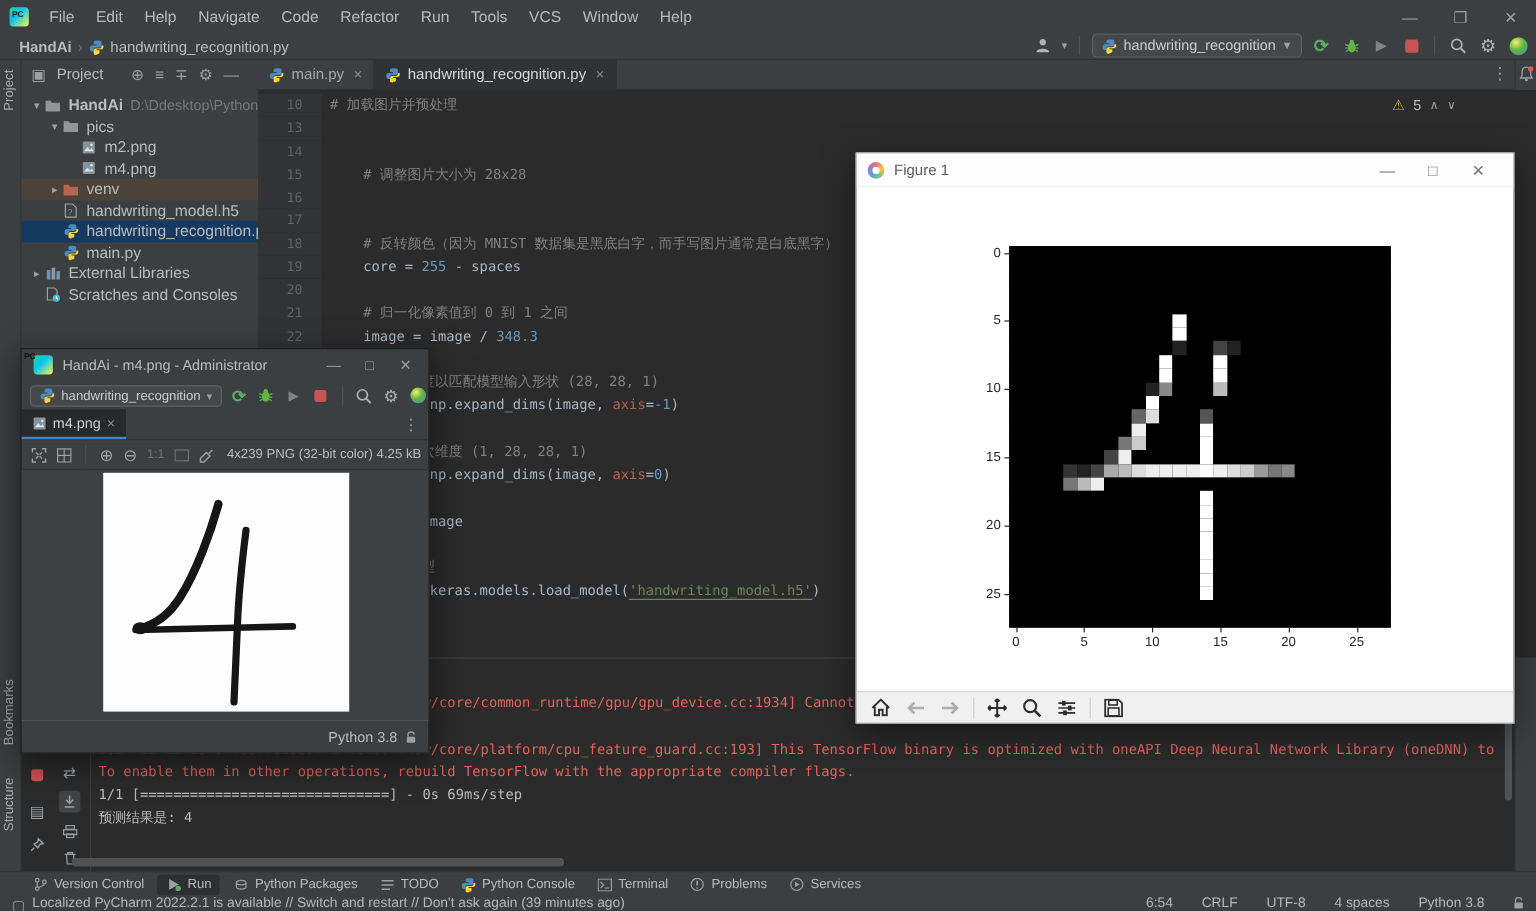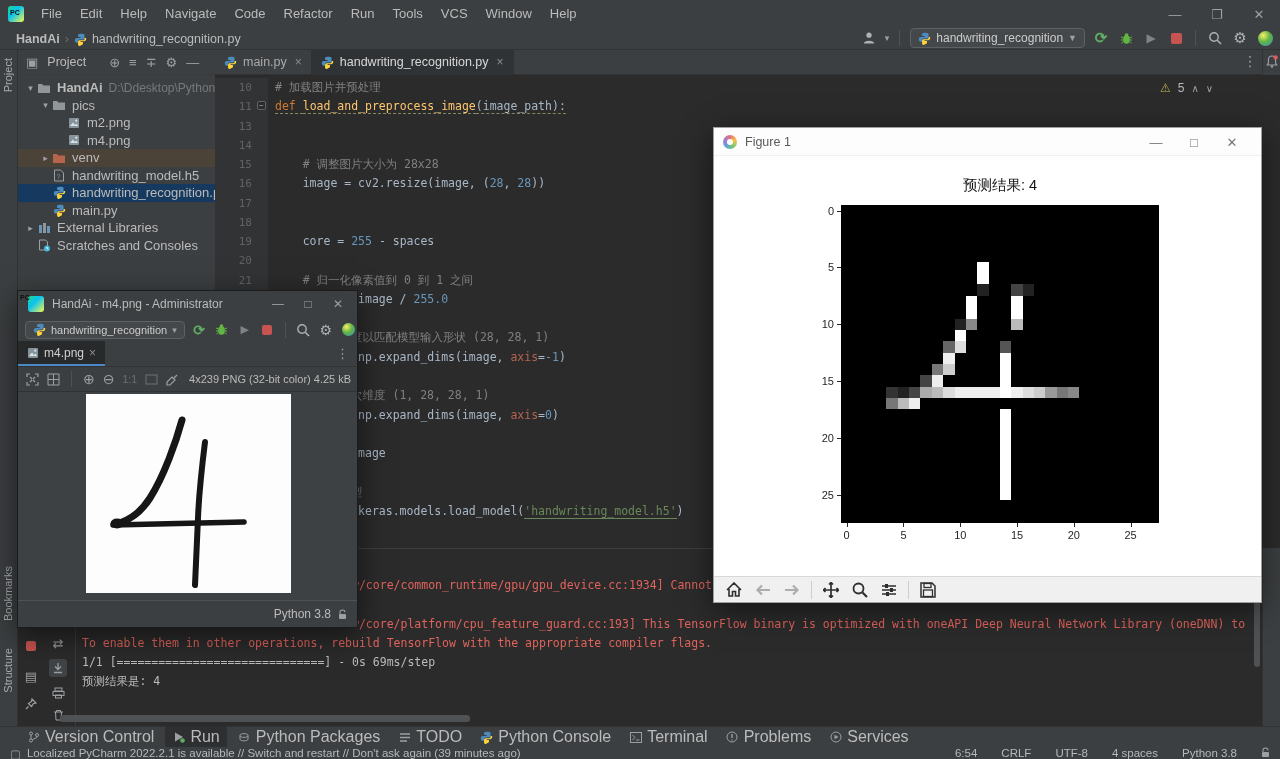--- a/index.html
+++ b/index.html
@@ -81,21 +81,21 @@
   .rp-ic.on { background:#404446; border-radius:3px; }
   #rp-div { position:absolute; left:57px; top:0; width:1px; height:178px; background:#3a3d3f; }
   #console { position:absolute; left:64px; top:27px; right:6px; font-family:"DejaVu Sans Mono","Liberation Mono",monospace; font-size:11.5px; line-height:19.3px; white-space:pre; overflow:hidden; }
   .con-err { color:#e0635c; }
   .con-plain { color:#bbbbbb; }
   #hscroll { position:absolute; left:42px; top:166px; width:410px; height:7px; background:#4f5254; border-radius:3px; }
   #vscroll { position:absolute; right:2px; top:40px; width:6px; height:78px; background:#4f5254; border-radius:3px; }
 
   
   #toolbtns { left:0; top:726px; width:1280px; height:21px; background:#3c3f41; border-top:1px solid #323232; display:flex; align-items:center; padding-left:20px; gap:4px; }
-  .tbtn { display:flex; align-items:center; gap:5px; color:#bbbbbb; font-size:16px; padding:2px 7px; border-radius:3px; }
+  .tbtn { display:flex; align-items:center; gap:5px; color:#bbbbbb; font-size:11px; padding:2px 7px; border-radius:3px; }
   .tbtn.active { background:#2d2f30; }
   .tbtn .bic { width:13px; height:13px; display:flex; align-items:center; justify-content:center; color:#9da0a3; }
   #statusbar { left:0; top:747px; width:1280px; height:12px; background:#3c3f41; color:#b6b9bb; font-size:11.5px; display:flex; align-items:flex-start; padding:0 10px; gap:24px; }
   #statusbar .msg { flex:1; display:flex; gap:6px; }
   #statusbar .sright { display:flex; gap:24px; }
 
   
   #m4win { left:17px; top:290px; width:341px; height:338px; background:#3c3f41; border:1px solid #1c1c1c; box-shadow:0 8px 28px rgba(0,0,0,.55); z-index:30; }
   #m4-title { height:26px; display:flex; align-items:center; gap:8px; padding-left:10px; color:#bbbbbb; font-size:12px; }
   #m4-title .ctr { position:absolute; right:4px; top:0; display:flex; }
@@ -370,31 +370,30 @@
         </span>
         <span>handwriting_recognition.py</span>
         <span class="x">×</span>
       </div>
     </div>
   <div class="abs" id="tab-more">⋮</div>
 
   <div class="abs" id="editor">
     <div id="code">
         <div class="cline"><div class="gut">10</div><div class="ctext"><span class="tk-com"># 加载图片并预处理</span></div></div>
-        <div class="cline"><div class="gut">11<span class="fold">−</span></div><div class="ctext"><span class="tk-kw u">def </span><span class="tk-fn u">load_and_preprocess_image</span><span class="tk-txt u">(image_path):</span></div></div>
         <div class="cline"><div class="gut">13</div></div>
         <div class="cline"><div class="gut">14</div><div class="ctext"></div></div>
         <div class="cline"><div class="gut">15</div><div class="ctext"><span class="tk-com">    # 调整图片大小为 28x28</span></div></div>
-        <div class="cline"><div class="gut">16</div><div class="ctext"><span class="tk-txt">    image = cv2.resize(image, (</span><span class="tk-num">28</span><span class="tk-txt">, </span><span class="tk-num">28</span><span class="tk-txt">))</span></div></div>
+        <div class="cline"><div class="gut">16</div></div>
         <div class="cline"><div class="gut">17</div><div class="ctext"></div></div>
-        <div class="cline"><div class="gut">18</div></div>
+        <div class="cline"><div class="gut">18</div><div class="ctext"><span class="tk-com">    # 反转颜色（因为 MNIST 数据集是黑底白字，而手写图片通常是白底黑字）</span></div></div>
         <div class="cline"><div class="gut">19</div><div class="ctext"><span class="tk-txt">    core = </span><span class="tk-num">255</span><span class="tk-txt"> - spaces</span></div></div>
         <div class="cline"><div class="gut">20</div><div class="ctext"></div></div>
         <div class="cline"><div class="gut">21</div><div class="ctext"><span class="tk-com">    # 归一化像素值到 0 到 1 之间</span></div></div>
-        <div class="cline"><div class="gut">22</div><div class="ctext"><span class="tk-txt">    image = image / </span><span class="tk-num">255.0</span></div></div>
+        <div class="cline"><div class="gut">22</div><div class="ctext"><span class="tk-txt">    image = image / </span><span class="tk-num">348.3</span></div></div>
         <div class="cline"><div class="gut">23</div><div class="ctext"></div></div>
         <div class="cline"><div class="gut">24</div><div class="ctext"><span class="tk-com">    # 扩展维度以匹配模型输入形状 (28, 28, 1)</span></div></div>
         <div class="cline"><div class="gut">25</div><div class="ctext"><span class="tk-txt">    image = np.expand_dims(image, </span><span class="tk-param">axis</span><span class="tk-txt">=</span><span class="tk-num">-1</span><span class="tk-txt">)</span></div></div>
         <div class="cline"><div class="gut">26</div><div class="ctext"></div></div>
         <div class="cline"><div class="gut">27</div><div class="ctext"><span class="tk-com">    # 添加批次维度 (1, 28, 28, 1)</span></div></div>
         <div class="cline"><div class="gut">28</div><div class="ctext"><span class="tk-txt">    image = np.expand_dims(image, </span><span class="tk-param">axis</span><span class="tk-txt">=</span><span class="tk-num">0</span><span class="tk-txt">)</span></div></div>
         <div class="cline"><div class="gut">29</div><div class="ctext"></div></div>
         <div class="cline"><div class="gut">30</div><div class="ctext"><span class="tk-txt">    </span><span class="tk-kw">return</span><span class="tk-txt"> image</span></div></div>
         <div class="cline"><div class="gut">31</div><div class="ctext"></div></div>
         <div class="cline"><div class="gut">32</div><div class="ctext"><span class="tk-com">    # 加载模型</span></div></div>
@@ -635,21 +634,20 @@
   <div class="abs" id="figwin">
     <div id="fig-title">
       <span class="mpl-ic"></span>
       <span>Figure 1</span>
       <div class="ctr">
         <span class="wb">—</span>
         <span class="wb">□</span>
         <span class="wb">✕</span>
       </div>
     </div>
-    <div id="fig-suptitle">预测结果: 4</div>
     <div id="plot">
         <div style="background: rgb(0, 0, 0);"></div>
         <div style="background: rgb(0, 0, 0);"></div>
         <div style="background: rgb(0, 0, 0);"></div>
         <div style="background: rgb(0, 0, 0);"></div>
         <div style="background: rgb(0, 0, 0);"></div>
         <div style="background: rgb(0, 0, 0);"></div>
         <div style="background: rgb(0, 0, 0);"></div>
         <div style="background: rgb(0, 0, 0);"></div>
         <div style="background: rgb(0, 0, 0);"></div>

